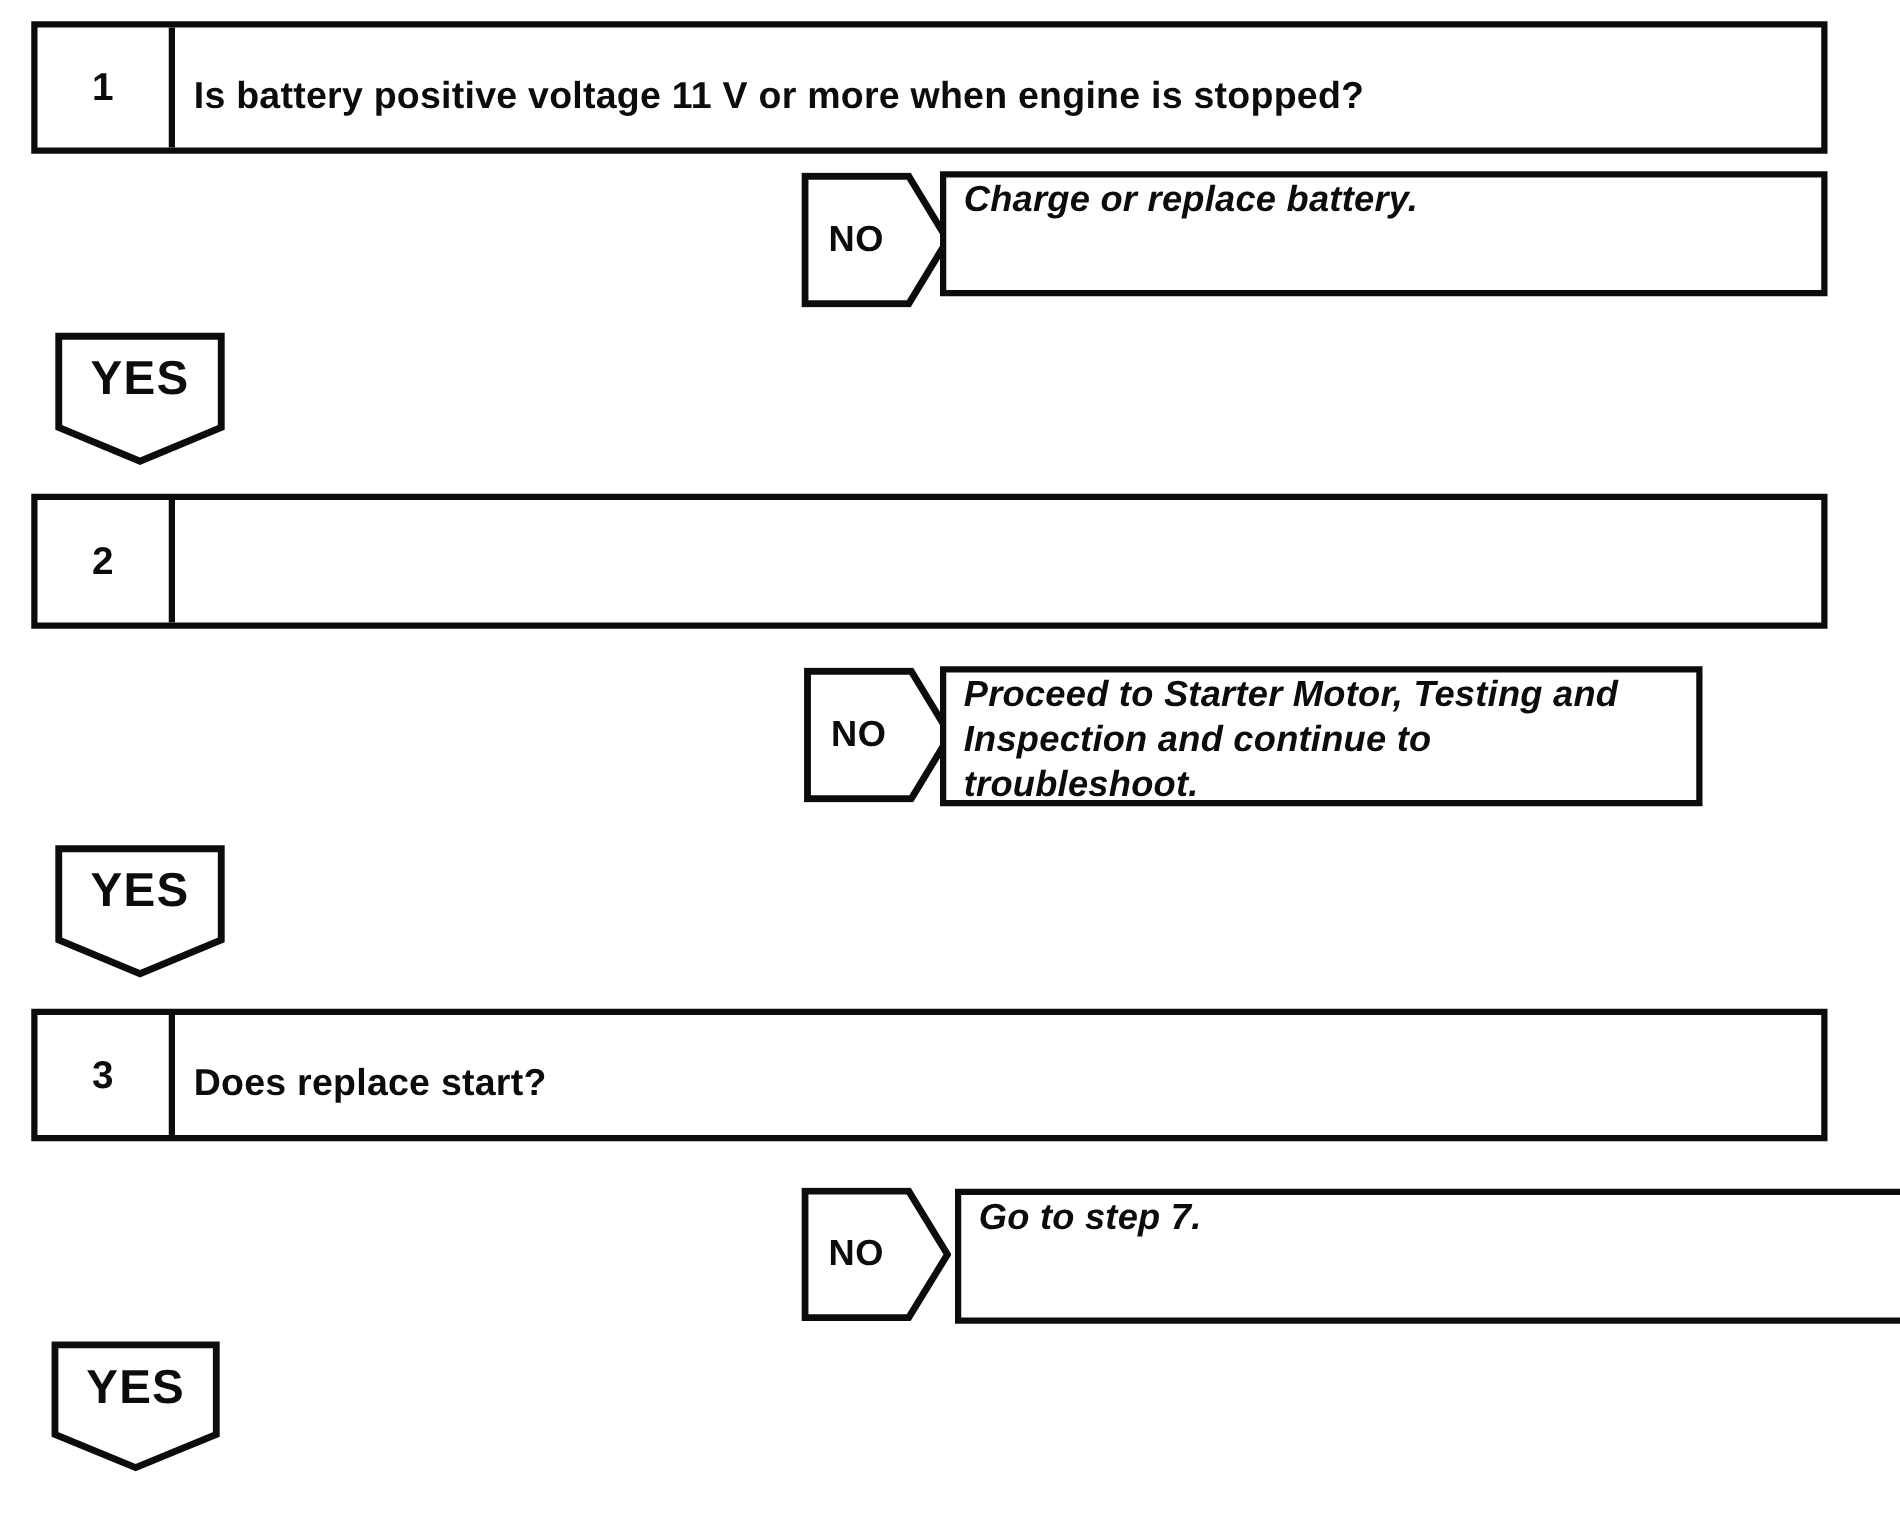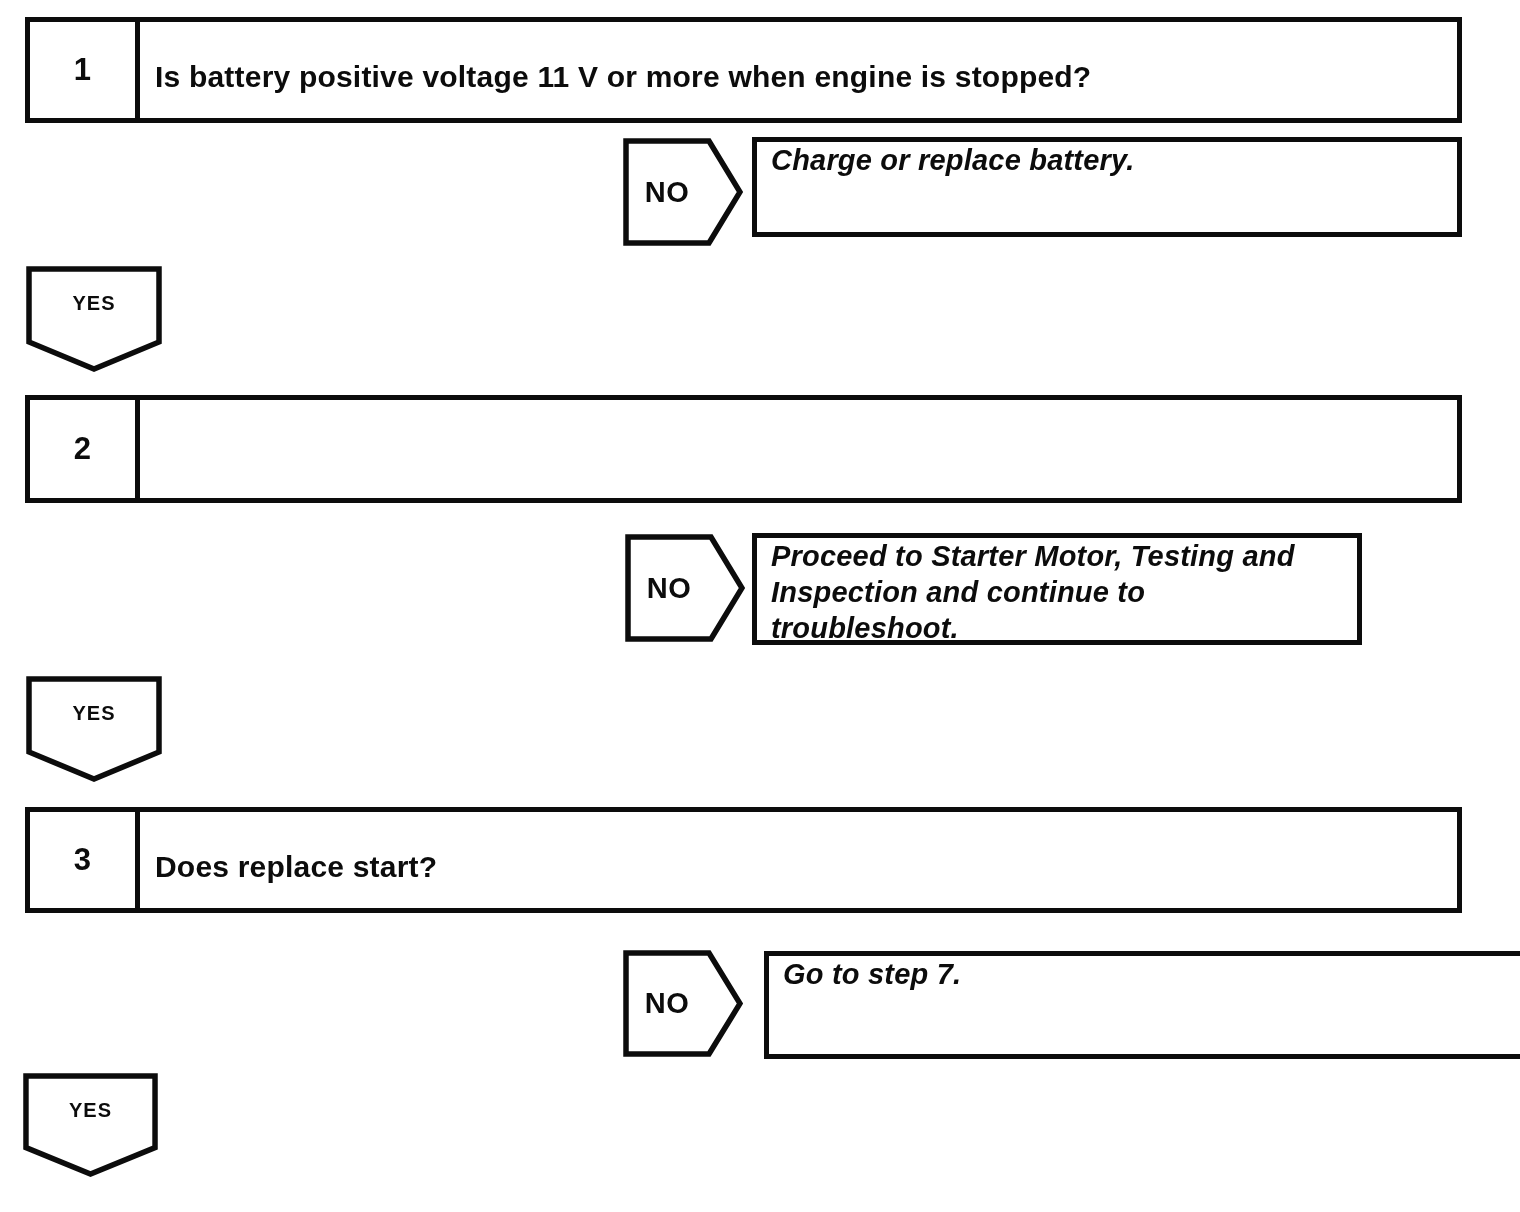--- a/index.html
+++ b/index.html
@@ -46,34 +46,35 @@
     display:flex; align-items:flex-start;
     padding:0 20px 0 14px;
     font-size:29px;
     line-height:36px;
     letter-spacing:0.2px;
     font-style:italic;
   }
   
   .shape {
     position:absolute;
+    margin-left:18px;
   }
   .shape svg { position:absolute; left:0; top:0; width:100%; height:100%; }
   .no-label {
     position:absolute; left:0; top:0;
     width:88px; height:100%;
     display:flex; align-items:center; justify-content:center;
     font-size:29px;
     letter-spacing:0.5px;
   }
   .yes-label {
     position:absolute; left:0; top:0;
     width:100%; height:76px;
     display:flex; align-items:center; justify-content:center;
-    font-size:20px;
+    font-size:38px;
     letter-spacing:1px;
   }
 </style>
 </head>
 <body>
 
 <div class="canvas">
 
   <div class="qbox" style="left:25px; top:17px; width:1437px; height:106px;">
     <div class="qnum">1</div>

